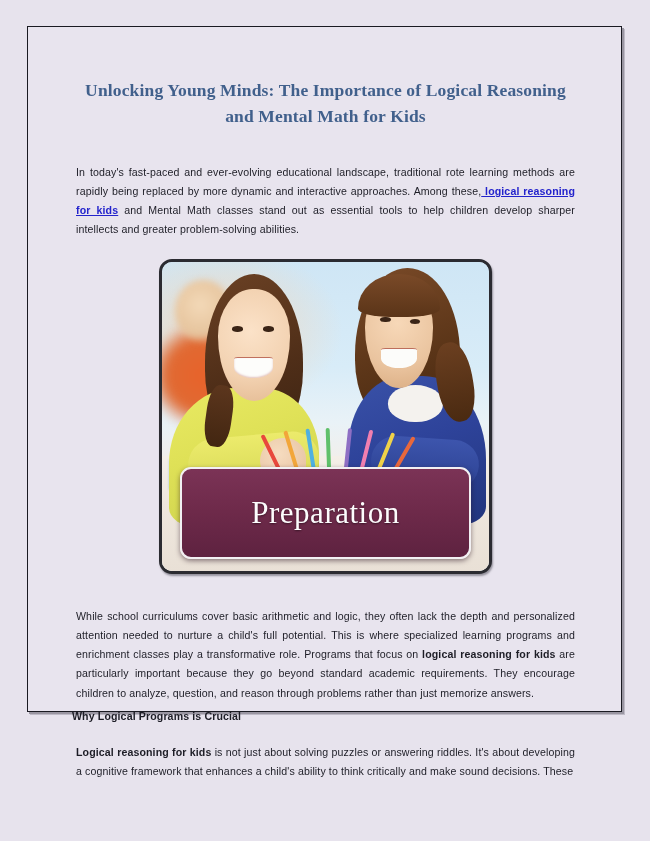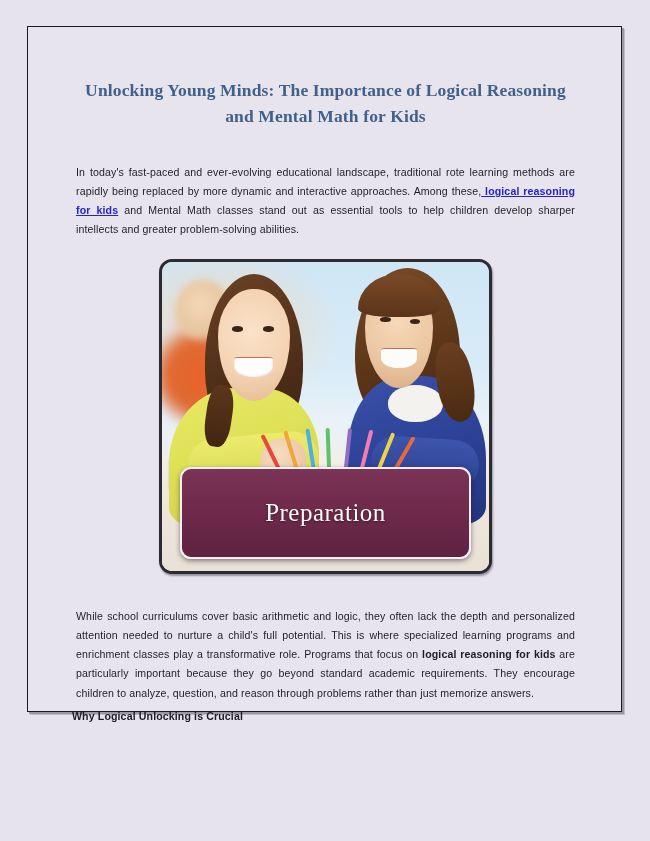--- a/index.html
+++ b/index.html
@@ -323,21 +323,21 @@
   }
   .banner-line {
     color: #fdfcfd;
     font-family: "Liberation Serif", serif;
     font-size: 30px;
     line-height: 1.05;
     letter-spacing: 0.5px;
     white-space: nowrap;
     text-shadow: 0 1px 2px rgba(0,0,0,0.45);
   }
-  .banner-line.l2 { font-size: 25px; }
+  .banner-line.l2 { font-size: 31px; }
 </style>
 </head>
 <body>
 
 <div class="page-frame">
   <div class="page-inner">
 
     <h1 class="doc-title">Unlocking Young Minds: The Importance of Logical Reasoning and Mental Math for Kids</h1>
 
     <p class="body-para para-gap-1">
@@ -392,17 +392,20 @@
           <span class="banner-line l2">Preparation</span>
         </div>
 
       </div>
     </div>
 
     <p class="body-para para-gap-1">
       <span>While school curriculums cover basic arithmetic and logic, they often lack the depth and personalized attention needed to nurture a child's full potential. This is where specialized learning programs and enrichment classes play a transformative role. Programs that focus on </span><b>logical reasoning for kids</b><span> are particularly important because they go beyond standard academic requirements. They encourage children to analyze, question, and reason through problems rather than just memorize answers.</span>
     </p>
 
-    <p class="sub-heading para-gap-2">Why Logical Unlocking is Crucial</p>
-
+    <p class="sub-heading para-gap-2">Why Logical Programs is Crucial</p>
+
+    <p class="body-para para-gap-3">
+      <b>Logical reasoning for kids</b><span> is not just about solving puzzles or answering riddles. It's about developing a cognitive framework that enhances a child's ability to think critically and make sound decisions. These</span>
+    </p>
 
   </div>
 </div>
 
 </body></html>

